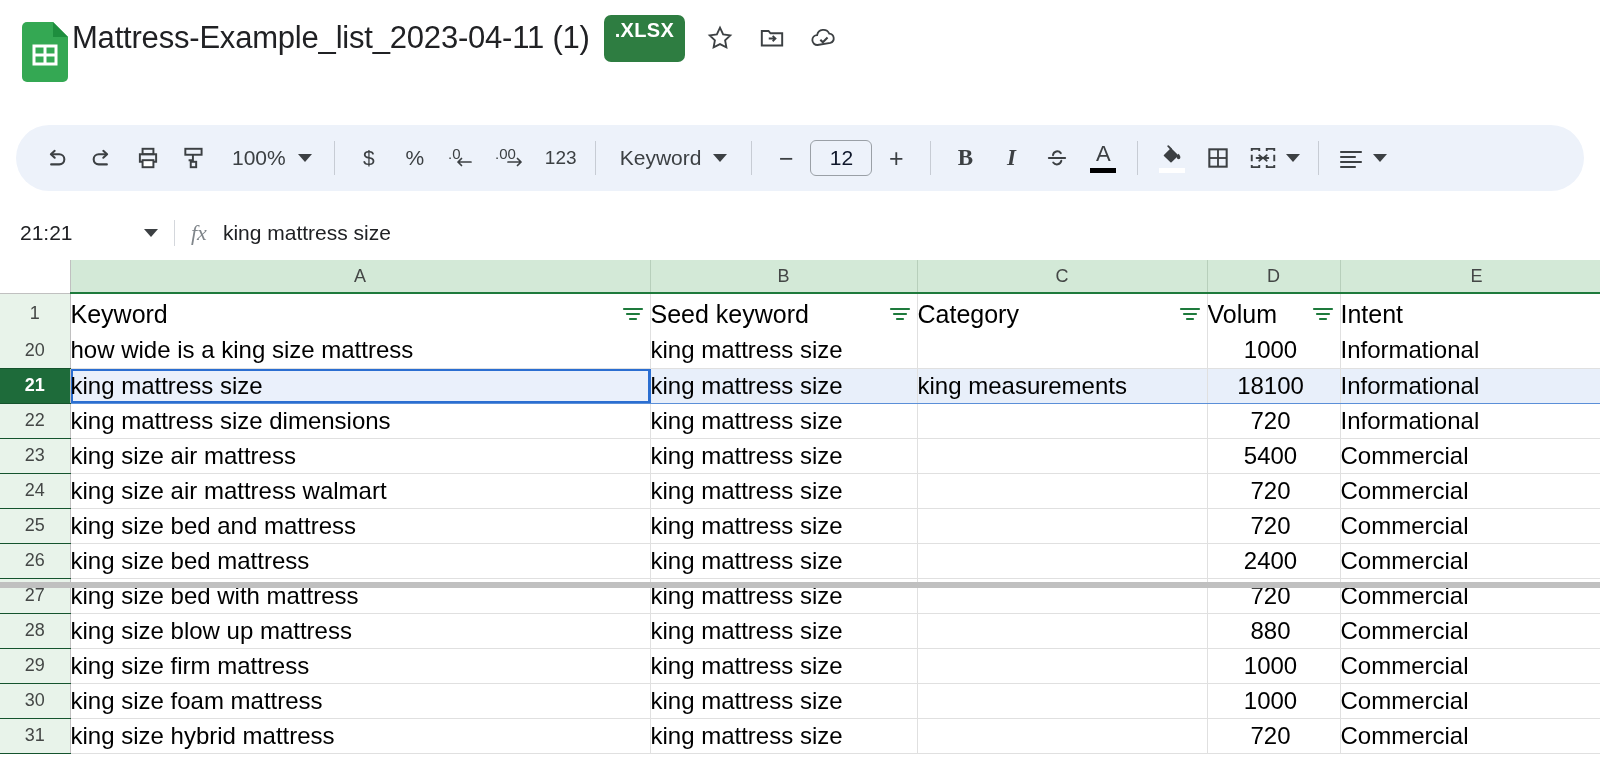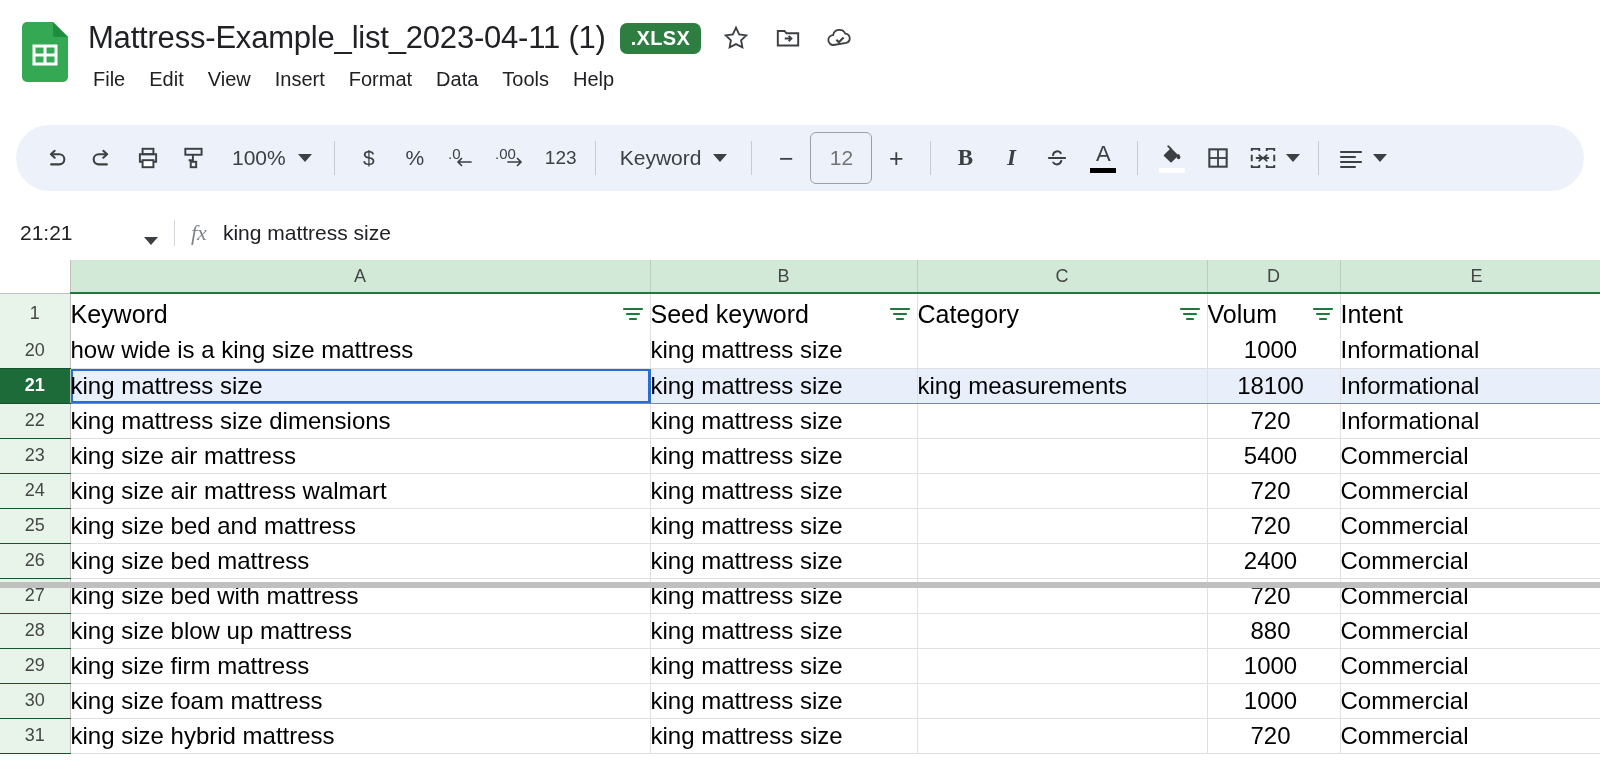--- a/index.html
+++ b/index.html
@@ -20,40 +20,40 @@
     padding: 14px 0 0 22px;
     background: #ffffff;
     position: relative;
   }
   .sheets-logo {
     width: 46px; height: 60px;
     margin-top: 8px;
     flex: 0 0 auto;
     position: relative;
   }
-  .title-area { margin-left: 20px; }
+  .title-area { margin-left: 4px; }
   .title-row {
     display: flex;
     align-items: center;
     gap: 14px;
     height: 48px;
   }
   .doc-title {
     font-size: 31px;
     color: #202124;
     letter-spacing: -0.2px;
     white-space: nowrap;
     font-family: "Liberation Sans", sans-serif;
   }
   .xlsx-badge {
     background: #2e7d41;
     color: #ffffff;
     font-size: 20px;
     font-weight: bold;
-    padding: 5px 11px 6px;
+    padding: 5px 11px 22px;
     border-radius: 7px;
     letter-spacing: 0.3px;
     line-height: 1;
   }
   .title-icon {
     width: 34px; height: 34px;
     display: inline-flex;
     align-items: center;
     justify-content: center;
     margin-left: 4px;
@@ -124,28 +124,28 @@
   }
   .caret {
     width: 0; height: 0;
     border-left: 7px solid transparent;
     border-right: 7px solid transparent;
     border-top: 8px solid #3c4043;
     margin-left: 12px;
     flex: 0 0 auto;
   }
   .fontsize-box {
-    width: 62px; height: 52px;
+    width: 62px; height: 36px;
     border: 1px solid #9aa0a6;
     border-radius: 6px;
     display: inline-flex;
     align-items: center;
     justify-content: center;
     font-size: 21px;
-    color: #737373;
+    color: #0f172a;
     background: transparent;
   }
   .tb-bold { font-weight: bold; font-size: 23px; font-family: "Liberation Serif", serif;}
   .tb-italic { font-style: italic; font-size: 23px; font-family: "Liberation Serif", serif; font-weight: bold;}
   .textcolor-a {
     display: flex; flex-direction: column; align-items: center; justify-content: center;
     line-height: 1;
   }
   .textcolor-a .glyph { font-size: 22px; color: #3c4043; }
   .textcolor-a .bar { width: 26px; height: 5px; background: #000000; margin-top: 3px; }
@@ -158,21 +158,21 @@
   .formulabar {
     height: 54px;
     display: flex;
     align-items: center;
     background: #ffffff;
     padding-left: 20px;
   }
   .namebox {
     width: 150px;
     display: flex;
-    align-items: flex-end;
+    align-items: center;
     justify-content: space-between;
     font-size: 21px;
     color: #202124;
     padding-right: 12px;
   }
   .fb-sep { width: 1px; height: 26px; background: #d4d7dc; margin: 0 16px 0 4px; }
   .fx {
     font-size: 22px; color: #80868b;
     font-style: italic;
     font-family: "Liberation Serif", serif;
@@ -305,30 +305,20 @@
         </svg>
       </span>
       <span class="title-icon">
         <svg width="28" height="26" viewBox="0 0 26 24">
           <path d="M7 18.5a4.6 4.6 0 0 1 -.4 -9.2 6 6 0 0 1 11.3 -1.4 4.4 4.4 0 0 1 1 8.6z" fill="none" stroke="#3c4043" stroke-width="1.7"></path>
           <path d="M9.6 13.6l2.3 2.3 4.4-4.4" fill="none" stroke="#3c4043" stroke-width="1.9"></path>
         </svg>
       </span>
     </div>
 
-    <div class="menubar">
-      <span class="menu-item">File</span>
-      <span class="menu-item">Edit</span>
-      <span class="menu-item">View</span>
-      <span class="menu-item">Insert</span>
-      <span class="menu-item">Format</span>
-      <span class="menu-item">Data</span>
-      <span class="menu-item">Tools</span>
-      <span class="menu-item">Help</span>
-    </div>
   </div>
 </div>
 
 <div class="toolbar">
 
   <span class="tb-btn">
     <svg width="26" height="26" viewBox="0 0 24 24">
         <path d="M8 8.5H15a4.7 4.7 0 0 1 0 9.4H7.5" fill="none" stroke="#3c4043" stroke-width="1.9" stroke-linecap="round"></path>
         <path d="M10.8 5.4 7.3 8.6l3.5 3.2" fill="none" stroke="#3c4043" stroke-width="1.9" stroke-linecap="round" stroke-linejoin="round"></path>
       </svg>

